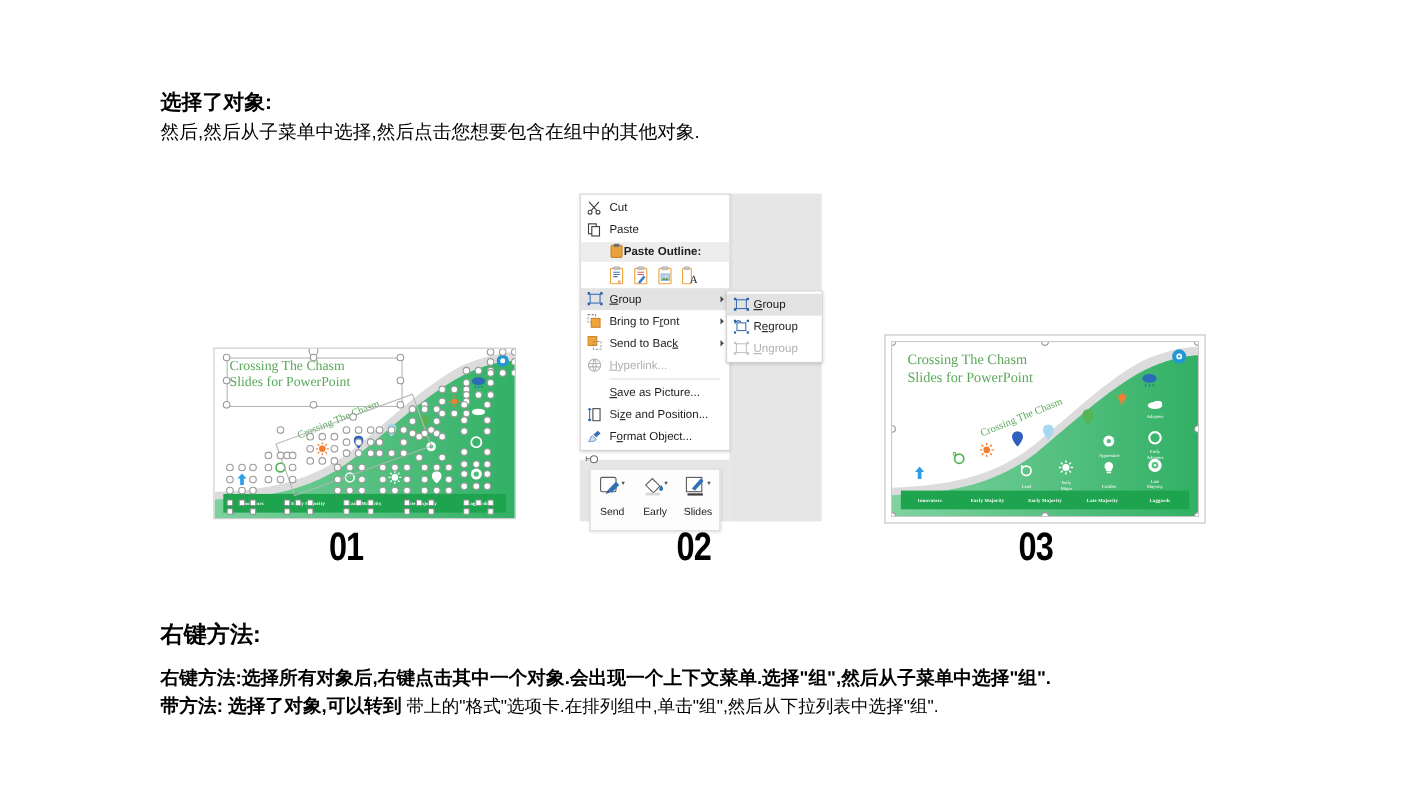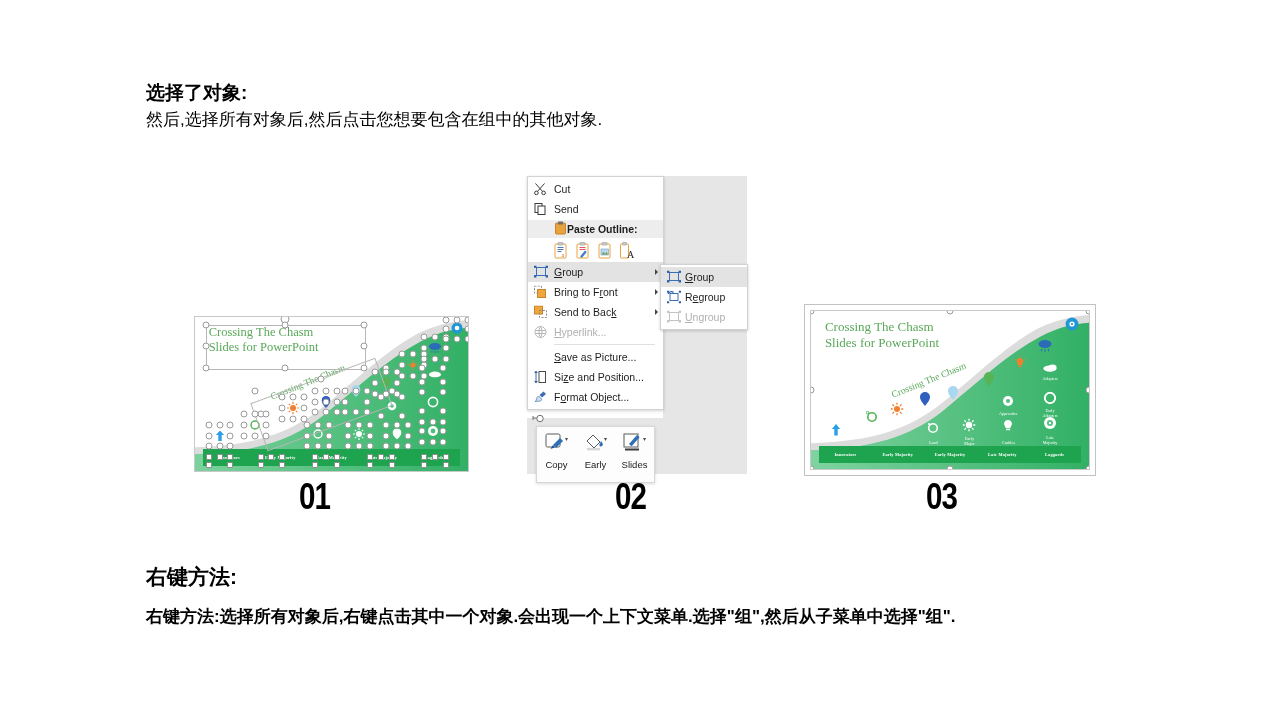--- a/index.html
+++ b/index.html
@@ -166,21 +166,21 @@
   .mb-item{flex:1;display:flex;flex-direction:column;align-items:center;gap:1px;}
   .mb-item .lbl{font-size:9.5px;color:#222;}
 </style>
 </head>
 <body>
 
 <div class="slide-root">
 
 
   <div id="sub-heading">选择了对象:</div>
-  <div id="sub-body">然后,选择所有对象后,然后点击您想要包含在组中的其他对象.</div>
+  <div id="sub-body">然后,然后从子菜单中选择,然后点击您想要包含在组中的其他对象.</div>
 
   <div class="thumb" id="thumb1">
     <div class="thumb-inner">
       <div class="art">
         <svg viewBox="0 0 275 156" preserveAspectRatio="none">
           <path d="M0,132 C60,130 95,118 128,92 C160,66 192,34 226,16 C245,7 262,4 275,3 L275,156 L0,156 Z" fill="#dcdcdc"></path>
           <path d="M0,139 C60,137 96,126 129,100 C161,74 193,43 227,25 C246,15 263,12 275,11 L275,156 L0,156 Z" fill="#4fc07c"></path>
           <path d="M0,139 C60,137 96,126 129,100 C161,74 193,43 227,25 C246,15 263,12 275,11 L275,156 L0,156 Z" fill="url(#g1)" opacity="0.55"></path>
           <defs>
             <linearGradient id="g1" x1="0" y1="0" x2="1" y2="0">
@@ -497,21 +497,21 @@
       </div>
       <div class="mi">
         <span class="gi">
           <svg width="13" height="13" viewBox="0 0 13 13">
               <g fill="none" stroke="#3b3b3b" stroke-width="1">
           <rect x="1" y="1" width="7" height="9"></rect>
                 <rect x="4" y="3.5" width="7" height="8.5" fill="#fff"></rect>
               </g>
             </svg>
           </span>
-        <span>Send</span>
+        <span>Paste</span>
       </div>
 
       <div class="paste-hdr">
         <span class="gi">
           <svg width="13" height="14" viewBox="0 0 13 14">
               <rect x="1.5" y="2" width="10" height="11" rx="1" fill="#e8a33d" stroke="#c8842a"></rect>
           <rect x="4" y="0.5" width="5" height="3" rx=".6" fill="#6f6f6f"></rect>
             </svg></span>
         <span>Paste Outline:</span>
       </div>
@@ -677,21 +677,21 @@
 
     <div class="minibar">
       <div class="mb-item">
         <span>
           <svg width="26" height="22" viewBox="0 0 26 22">
               <rect x="2" y="2" width="14" height="13" rx="1.5" fill="#fff" stroke="#5a5a5a"></rect>
           <path d="M9 13l7-7 3 3-7 7z" fill="#2f6fb5"></path>
               <path d="M9 13l-2.5 4 4-1.6z" fill="#1b4f8f"></path>
           <path d="M21 6l3 0-1.5 3z" fill="#4a4a4a"></path>
             </svg></span>
-        <span class="lbl">Copy</span>
+        <span class="lbl">Send</span>
       </div>
       <div class="mb-item">
         <span>
           <svg width="26" height="22" viewBox="0 0 26 22">
               <path d="M4 9l6-6 7 7-6 6z" fill="#fff" stroke="#5a5a5a"></path>
           <path d="M18 9c2 2.5 2.5 4 1 5s-3 .2-2.6-1.6z" fill="#2f6fb5"></path>
           <rect x="4" y="16" width="13" height="2.4" fill="#d6d6d6"></rect>
           <path d="M21 6l3 0-1.5 3z" fill="#4a4a4a"></path>
             </svg></span>
         <span class="lbl">Early</span>
@@ -870,15 +870,16 @@
     </div>
   </div>
 
   <div class="step-num" id="num-01">01</div>
   <div class="step-num" id="num-02">02</div>
   <div class="step-num" id="num-03">03</div>
 
   <div id="team-heading">右键方法:</div>
   <div id="team-body">
     <div><span class="b">右键方法:选择所有对象后,右键点击其中一个对象.会出现一个上下文菜单.选择"组",然后从子菜单中选择"组".</span></div>
+    <div><span class="b">带方法: 选择了对象,可以转到</span><span class="n"> 带上的"格式"选项卡.在排列组中,单击"组",然后从下拉列表中选择"组".</span></div>
   </div>
 
 </div>
 
 </body></html>

